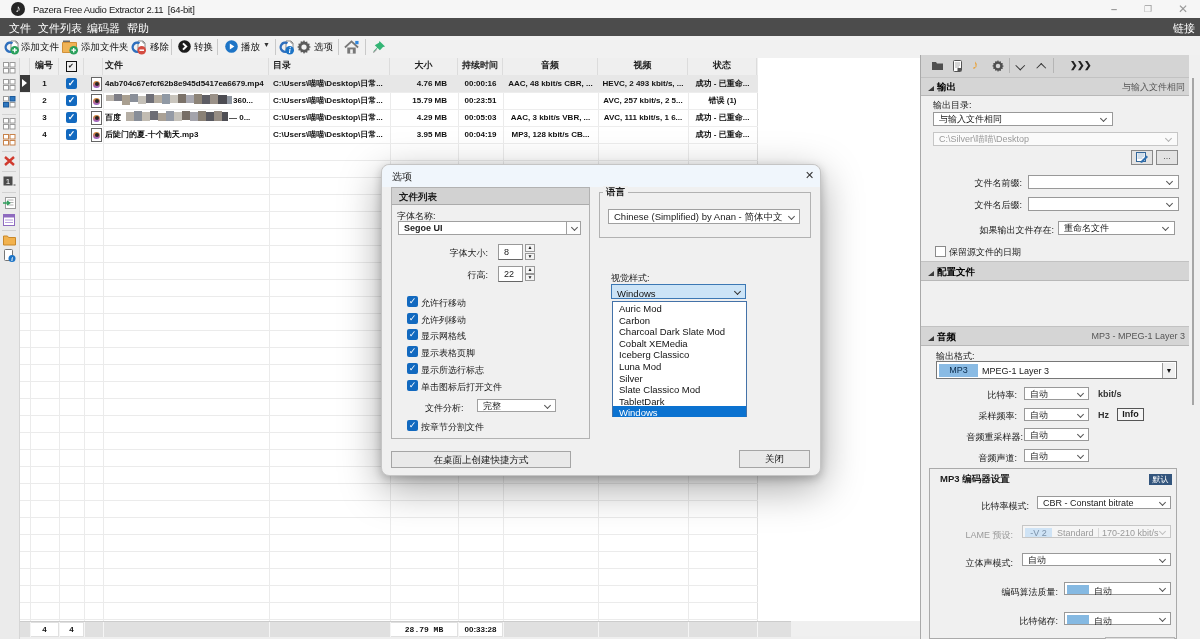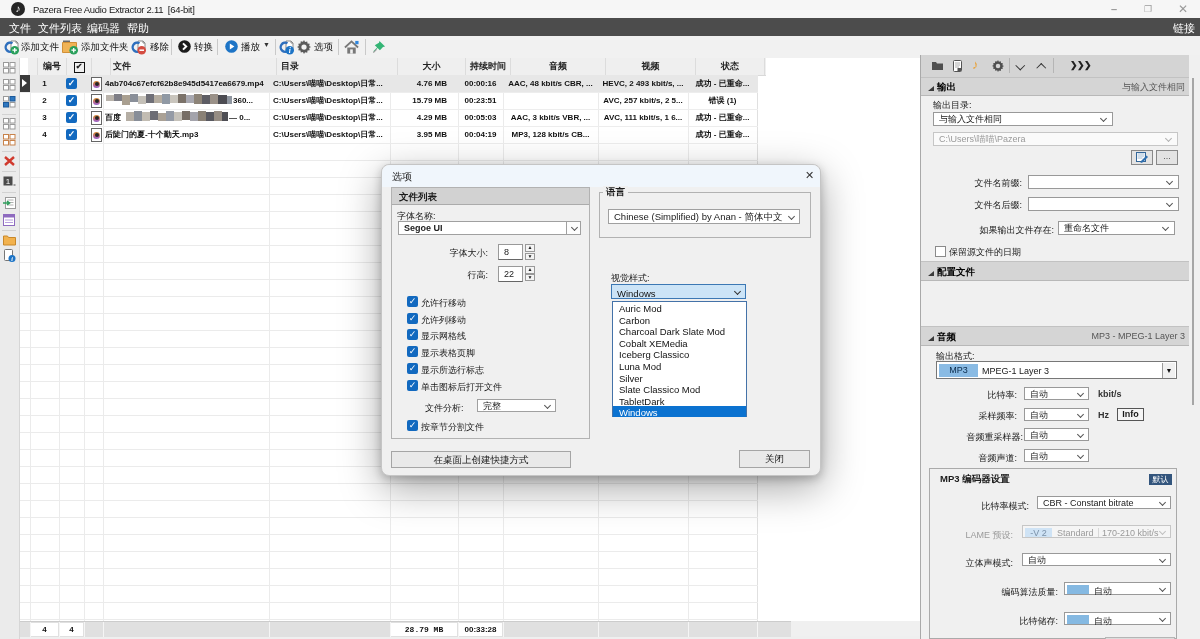--- a/index.html
+++ b/index.html
@@ -16,21 +16,21 @@
 
 #toolbar{left:0;top:36px;width:1200px;height:22px;background:#f1f1f1;border-bottom:1px solid #e3e3e3;font-size:9.5px;color:#111;}
 .tsep{position:absolute;top:3px;width:1px;height:16px;background:#c9c9c9;}
 
 #sidebar{left:0;top:58px;width:19px;height:581px;background:#ebebeb;border-right:1px solid #d6d6d6;}
 .ssep{position:absolute;left:2px;width:14px;height:1px;background:#d2d2d2;}
 
 #tablearea{left:20px;top:58px;width:900px;height:563px;background:#fff;}
 .vline{position:absolute;top:0;width:1px;background:#ebebeb;}
 .hline{position:absolute;left:0;width:738px;height:1px;background:#ebebeb;}
-#theader{left:8px;top:0;width:738px;height:17px;background:#efefef;border-bottom:1px solid #d9d9d9;}
+#theader{left:0;top:0;width:738px;height:17px;background:#efefef;border-bottom:1px solid #d9d9d9;font-family:Liberation Mono, monospace;}
 .hcell{position:absolute;top:0;height:17px;font-size:9px;font-weight:bold;color:#222;line-height:17px;text-align:center;border-right:1px solid #dcdcdc;box-sizing:border-box;}
 .row{position:absolute;left:0;width:738px;height:17px;border-bottom:1px solid #ededed;font-size:8px;font-weight:bold;color:#111;}
 .cell{position:absolute;top:0;height:17px;line-height:17px;overflow:hidden;white-space:nowrap;}
 .cb{position:absolute;width:11px;height:11px;background:#1269bf;border-radius:2px;top:3px;color:#fff;font-size:9px;line-height:11px;text-align:center;}
 .ficon{position:absolute;left:71px;top:2px;width:9px;height:12px;background:#fff;border:1px solid #666;}
 .ficon i{position:absolute;left:1px;top:2.5px;width:7px;height:7px;border-radius:50%;background:linear-gradient(180deg,#cd8340 25%,#c06a93 60%,#9a62c0 90%);}
 .ficon i:after{content:'';position:absolute;left:1.5px;top:1.5px;width:4px;height:4px;border-radius:50%;background:#262626;}
 
 #tfooter{left:0px;top:563px;width:771px;height:15px;background:#e0e0e0;border-top:1px solid #cccccc;font-size:8px;font-weight:bold;color:#111;}
 .fcell{position:absolute;top:1px;height:13px;background:#fff;line-height:13px;text-align:center;}
@@ -417,21 +417,21 @@
       <i class="abs" style="left:7px;top:8px;width:0;height:0;border-left:6px solid transparent;border-bottom:5.5px solid #3a3a3a;"></i>
         <span class="sectitle" style="left:16px;">输出</span>
         <span class="secright">与输入文件相同</span>
     </div>
     <div class="abs" style="left:12px;top:44px;">输出目录:</div>
     <div class="combo" style="left:12px;top:57px;width:180px;height:14px;">
         <span class="tx">与输入文件相同</span>
         <span class="chv" style="right:6px;"></span>
       </div>
     <div class="combo" style="left:12px;top:77px;width:245px;height:14px;background:#fafafa;border-color:#c6c6c6;">
-        <span class="tx" style="color:#9a9a9a;">C:\Users\喵喵\Pazera</span>
+        <span class="tx" style="color:#9a9a9a;">C:\Silver\喵喵\Desktop</span>
         <span class="chv" style="right:6px;border-color:#b0b0b0;"></span>
       </div>
     <div class="abs" style="left:210px;top:95px;width:22px;height:15px;background:#e3e3e3;border:1px solid #888;box-sizing:border-box;">
       <svg style="position:absolute;left:4px;top:1px;" width="12" height="11" viewBox="0 0 12 11">
           <rect x="0.5" y="0.5" width="9" height="9" fill="#fff" stroke="#336699"></rect>
           <path d="M1.5 2h7M1.5 4h7M1.5 6h5" stroke="#88a8c8" stroke-width="0.8"></path>
           <path d="M5 9l5.5-5.5 1.5 1.5L6.5 10.5 4.5 11z" fill="#2f6faf"></path>
         </svg>
     </div>
     <div class="abs" style="left:235px;top:95px;width:22px;height:15px;background:#e3e3e3;border:1px solid #888;box-sizing:border-box;text-align:center;line-height:11px;color:#555;">...</div>

